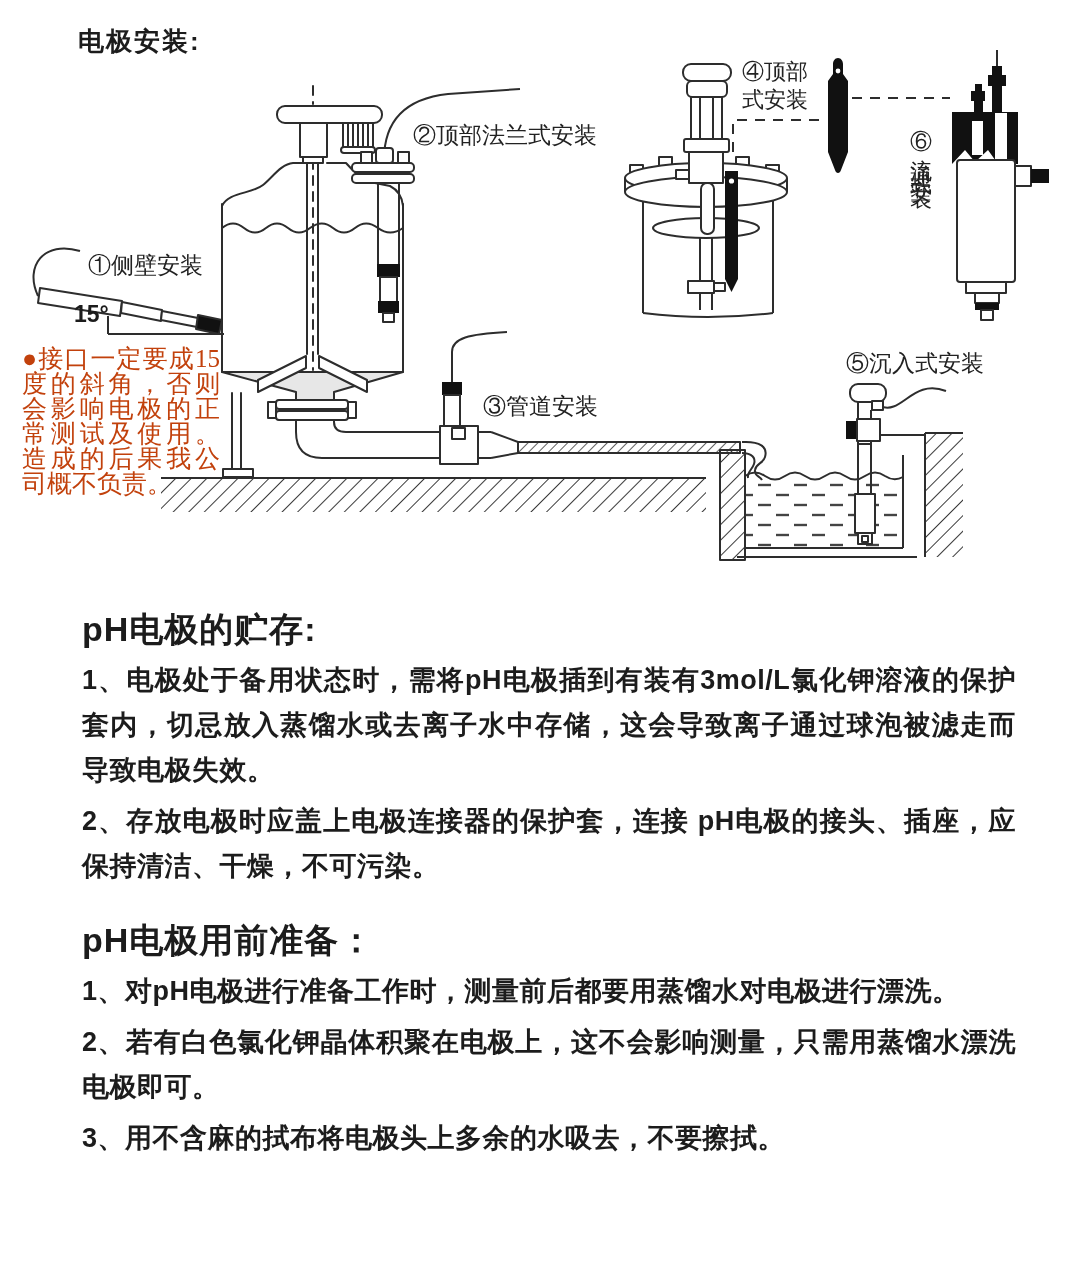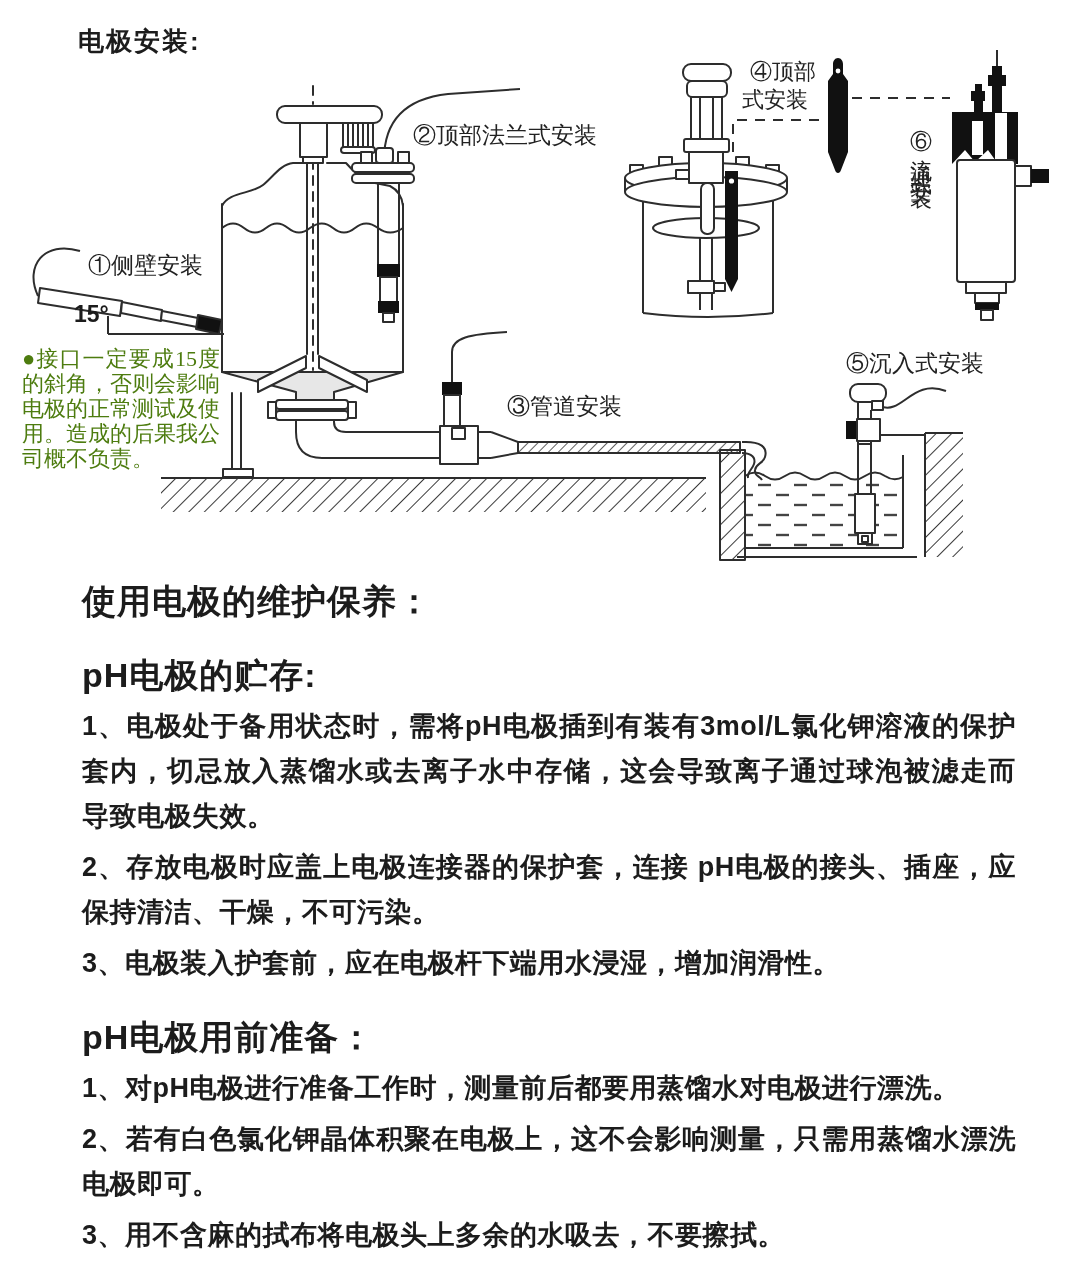--- a/index.html
+++ b/index.html
@@ -7,21 +7,21 @@
   .page{position:relative;width:1080px;height:1279px;background:#fff;}
   .diagram{position:absolute;left:0;top:0;width:972px;height:576px;}
   .diagram svg{position:absolute;left:0;top:0;}
   .dtitle{position:absolute;left:78px;top:24px;font-size:26px;font-weight:700;letter-spacing:2px;white-space:nowrap;}
   .dlabel{position:absolute;font-family:"Liberation Serif","DejaVu Serif",serif;font-size:23px;color:#222;white-space:nowrap;}
   .dlabel.two-line{white-space:normal;width:98px;line-height:28px;font-size:22px;}
   .vlabel{position:absolute;left:906px;top:112px;writing-mode:vertical-rl;text-orientation:upright;
     font-family:"Liberation Serif","DejaVu Serif",serif;font-size:22px;letter-spacing:7px;color:#222;}
   .angle{position:absolute;left:74px;top:301px;font-size:23px;font-weight:700;}
   .note{position:absolute;left:22px;top:346px;width:198px;font-family:"Liberation Serif","DejaVu Serif",serif;
-    font-size:22px;line-height:25px;color:#4d7c0f;text-align:justify;}
+    font-size:25px;line-height:25px;color:#c2410c;text-align:justify;}
   .content{position:absolute;left:82px;top:578px;width:934px;}
   .content h2{margin:0;font-size:34px;font-weight:700;line-height:46px;letter-spacing:1px;}
   .content h2.gap{margin-top:28px;}
   .content p{margin:6px 0 0 0;font-size:27px;font-weight:700;line-height:45px;text-align:justify;letter-spacing:0.5px;}
 </style>
 </head>
 <body>
 
 <div class="page">
 
@@ -208,38 +208,36 @@
         <rect x="966" y="282" width="40" height="11" fill="#fff"></rect>
         <rect x="975" y="293" width="24" height="10" fill="#fff"></rect>
         <rect x="975" y="303" width="24" height="7" fill="#111" stroke="none"></rect>
         <rect x="981" y="310" width="12" height="10" fill="#fff"></rect>
       </g>
     </svg>
 
     <div class="dtitle">电极安装:</div>
     <div class="dlabel" style="left:88px;top:250px;">①侧壁安装</div>
     <div class="dlabel" style="left:413px;top:120px;">②顶部法兰式安装</div>
-    <div class="dlabel" style="left:483px;top:391px;margin-left:24px;">③管道安装</div>
+    <div class="dlabel" style="left:483px;top:391px;">③管道安装</div>
     <div class="dlabel two-line" style="left:742px;top:58px;">
-      <span style="display:block;margin-left:8px;">④顶部</span>
+      <span style="display:block;">④顶部</span>
       <span style="display:block;">式安装</span>
     </div>
     <div class="dlabel" style="left:846px;top:348px;">⑤沉入式安装</div>
     <div class="vlabel">⑥流通式安装</div>
     <div class="angle">15°</div>
     <div class="note">●接口一定要成15度的斜角，否则会影响电极的正常测试及使用。造成的后果我公司概不负责。</div>
   </div>
 
   <div class="content">
-    <h2>使用电极的维护保养：</h2>
 
     <h2 class="gap">pH电极的贮存:</h2>
     <p>1、电极处于备用状态时，需将pH电极插到有装有3mol/L氯化钾溶液的保护套内，切忌放入蒸馏水或去离子水中存储，这会导致离子通过球泡被滤走而导致电极失效。</p>
     <p>2、存放电极时应盖上电极连接器的保护套，连接 pH电极的接头、插座，应保持清洁、干燥，不可污染。</p>
-    <p>3、电极装入护套前，应在电极杆下端用水浸湿，增加润滑性。</p>
 
     <h2 class="gap">pH电极用前准备：</h2>
     <p>1、对pH电极进行准备工作时，测量前后都要用蒸馏水对电极进行漂洗。</p>
     <p>2、若有白色氯化钾晶体积聚在电极上，这不会影响测量，只需用蒸馏水漂洗电极即可。</p>
     <p>3、用不含麻的拭布将电极头上多余的水吸去，不要擦拭。</p>
   </div>
 
 </div>
 
 </body></html>

